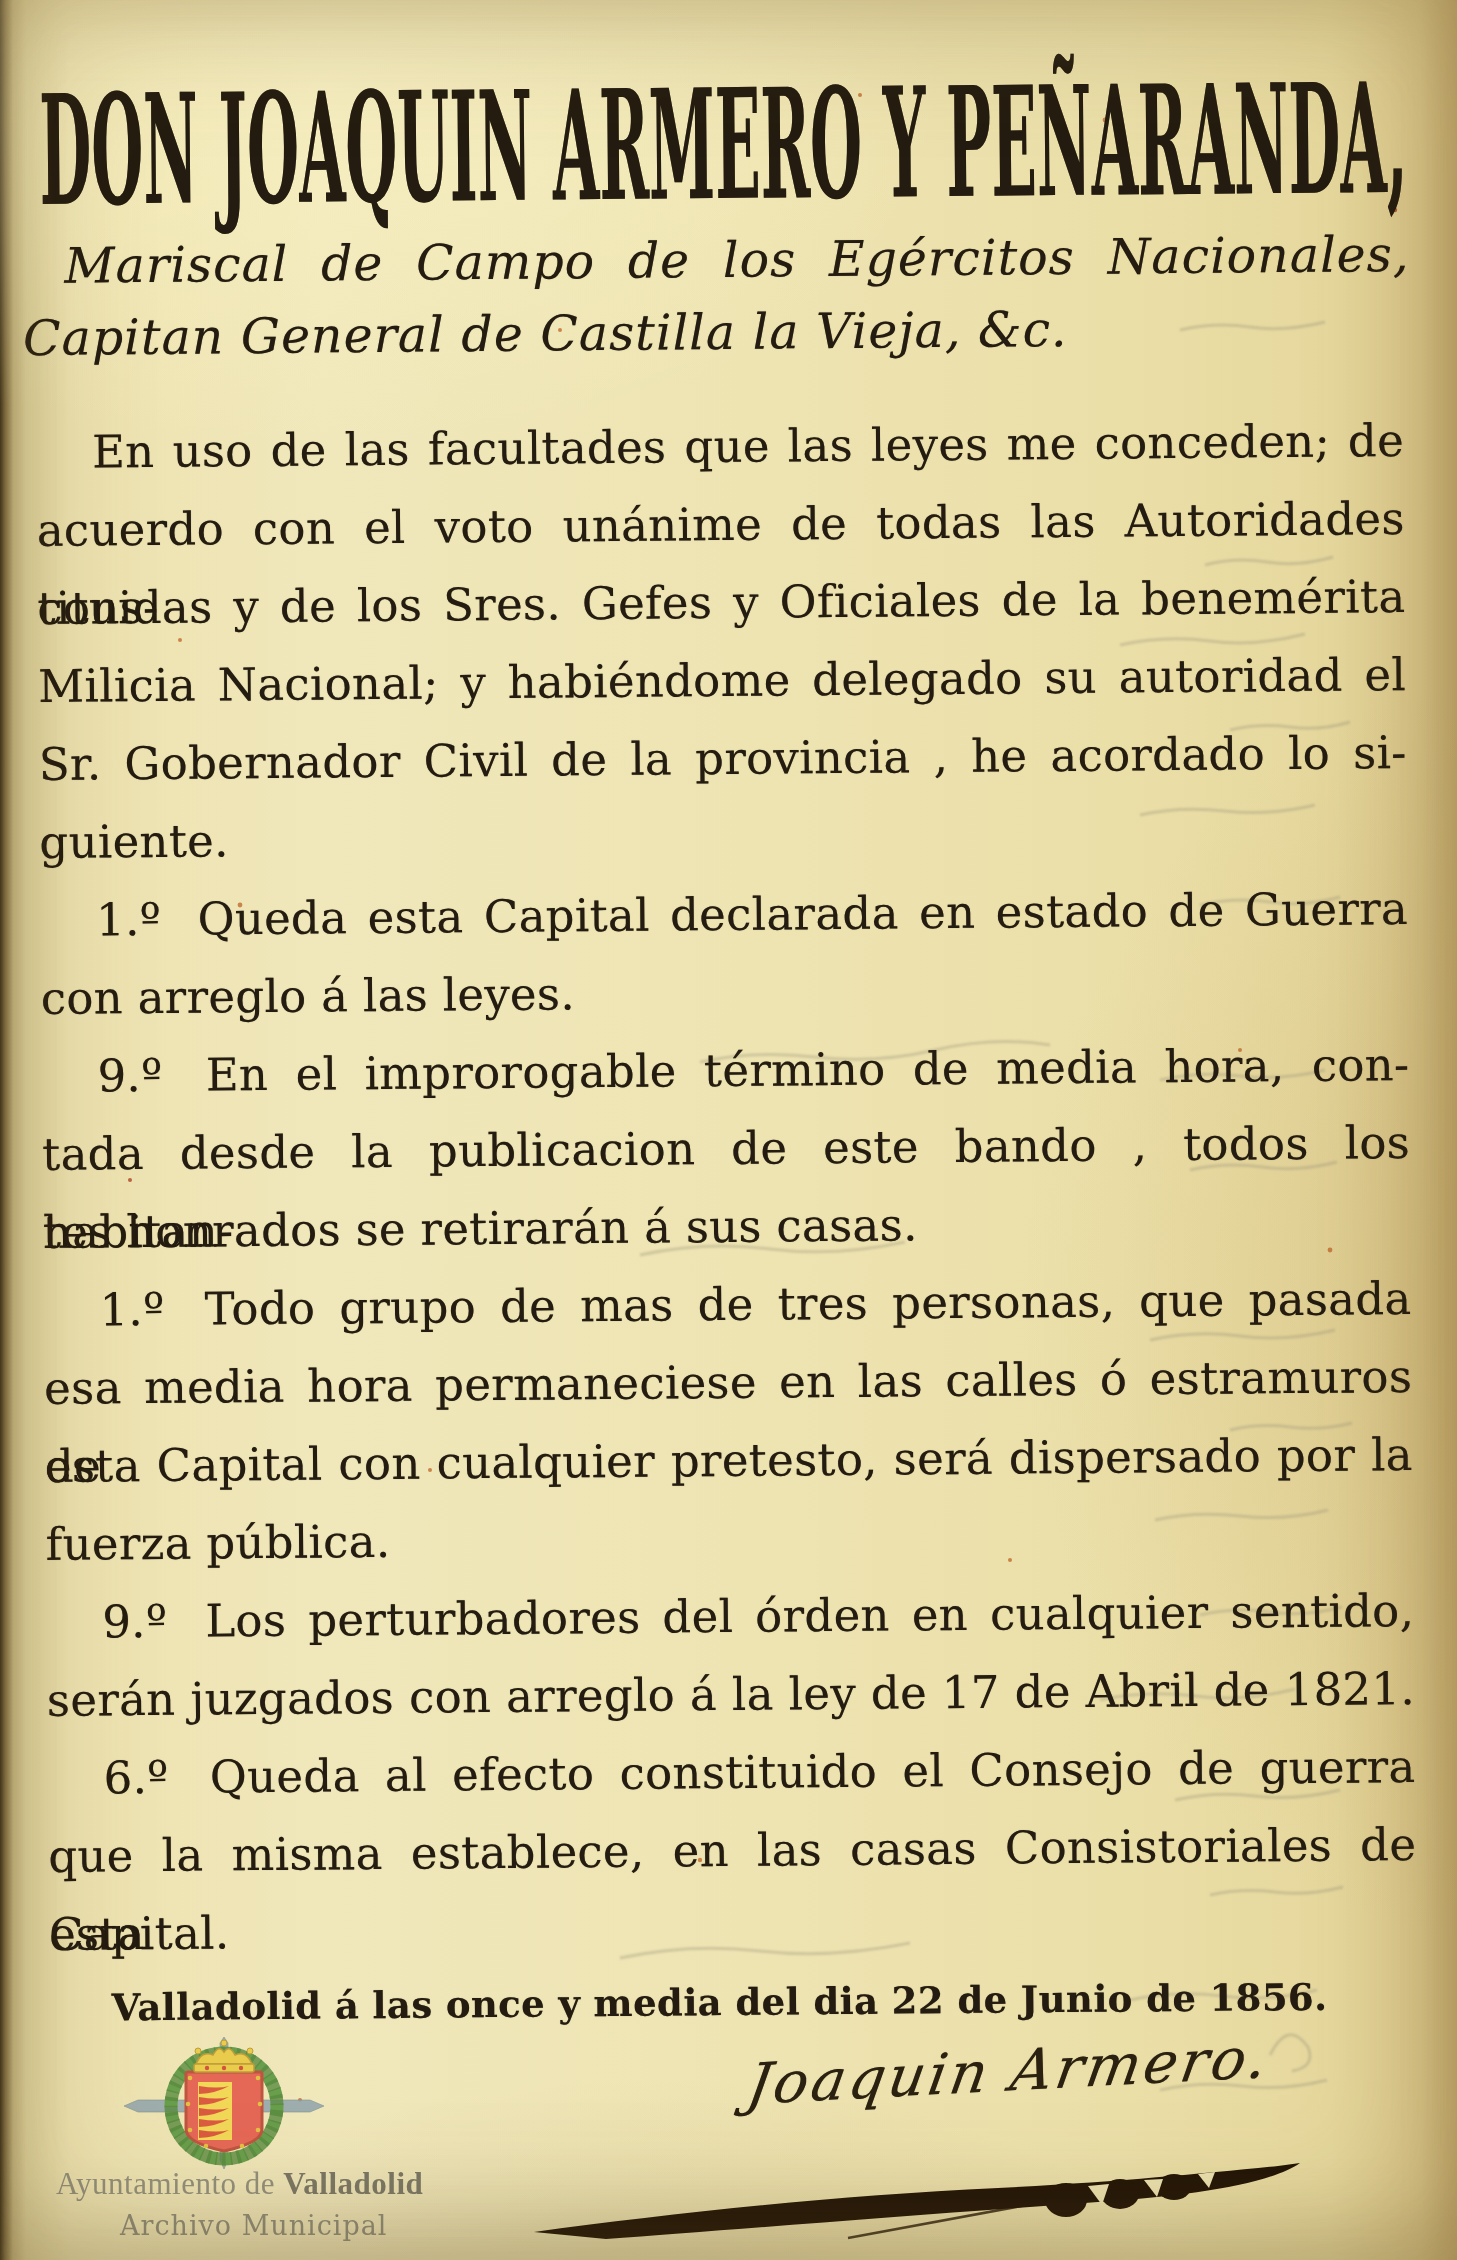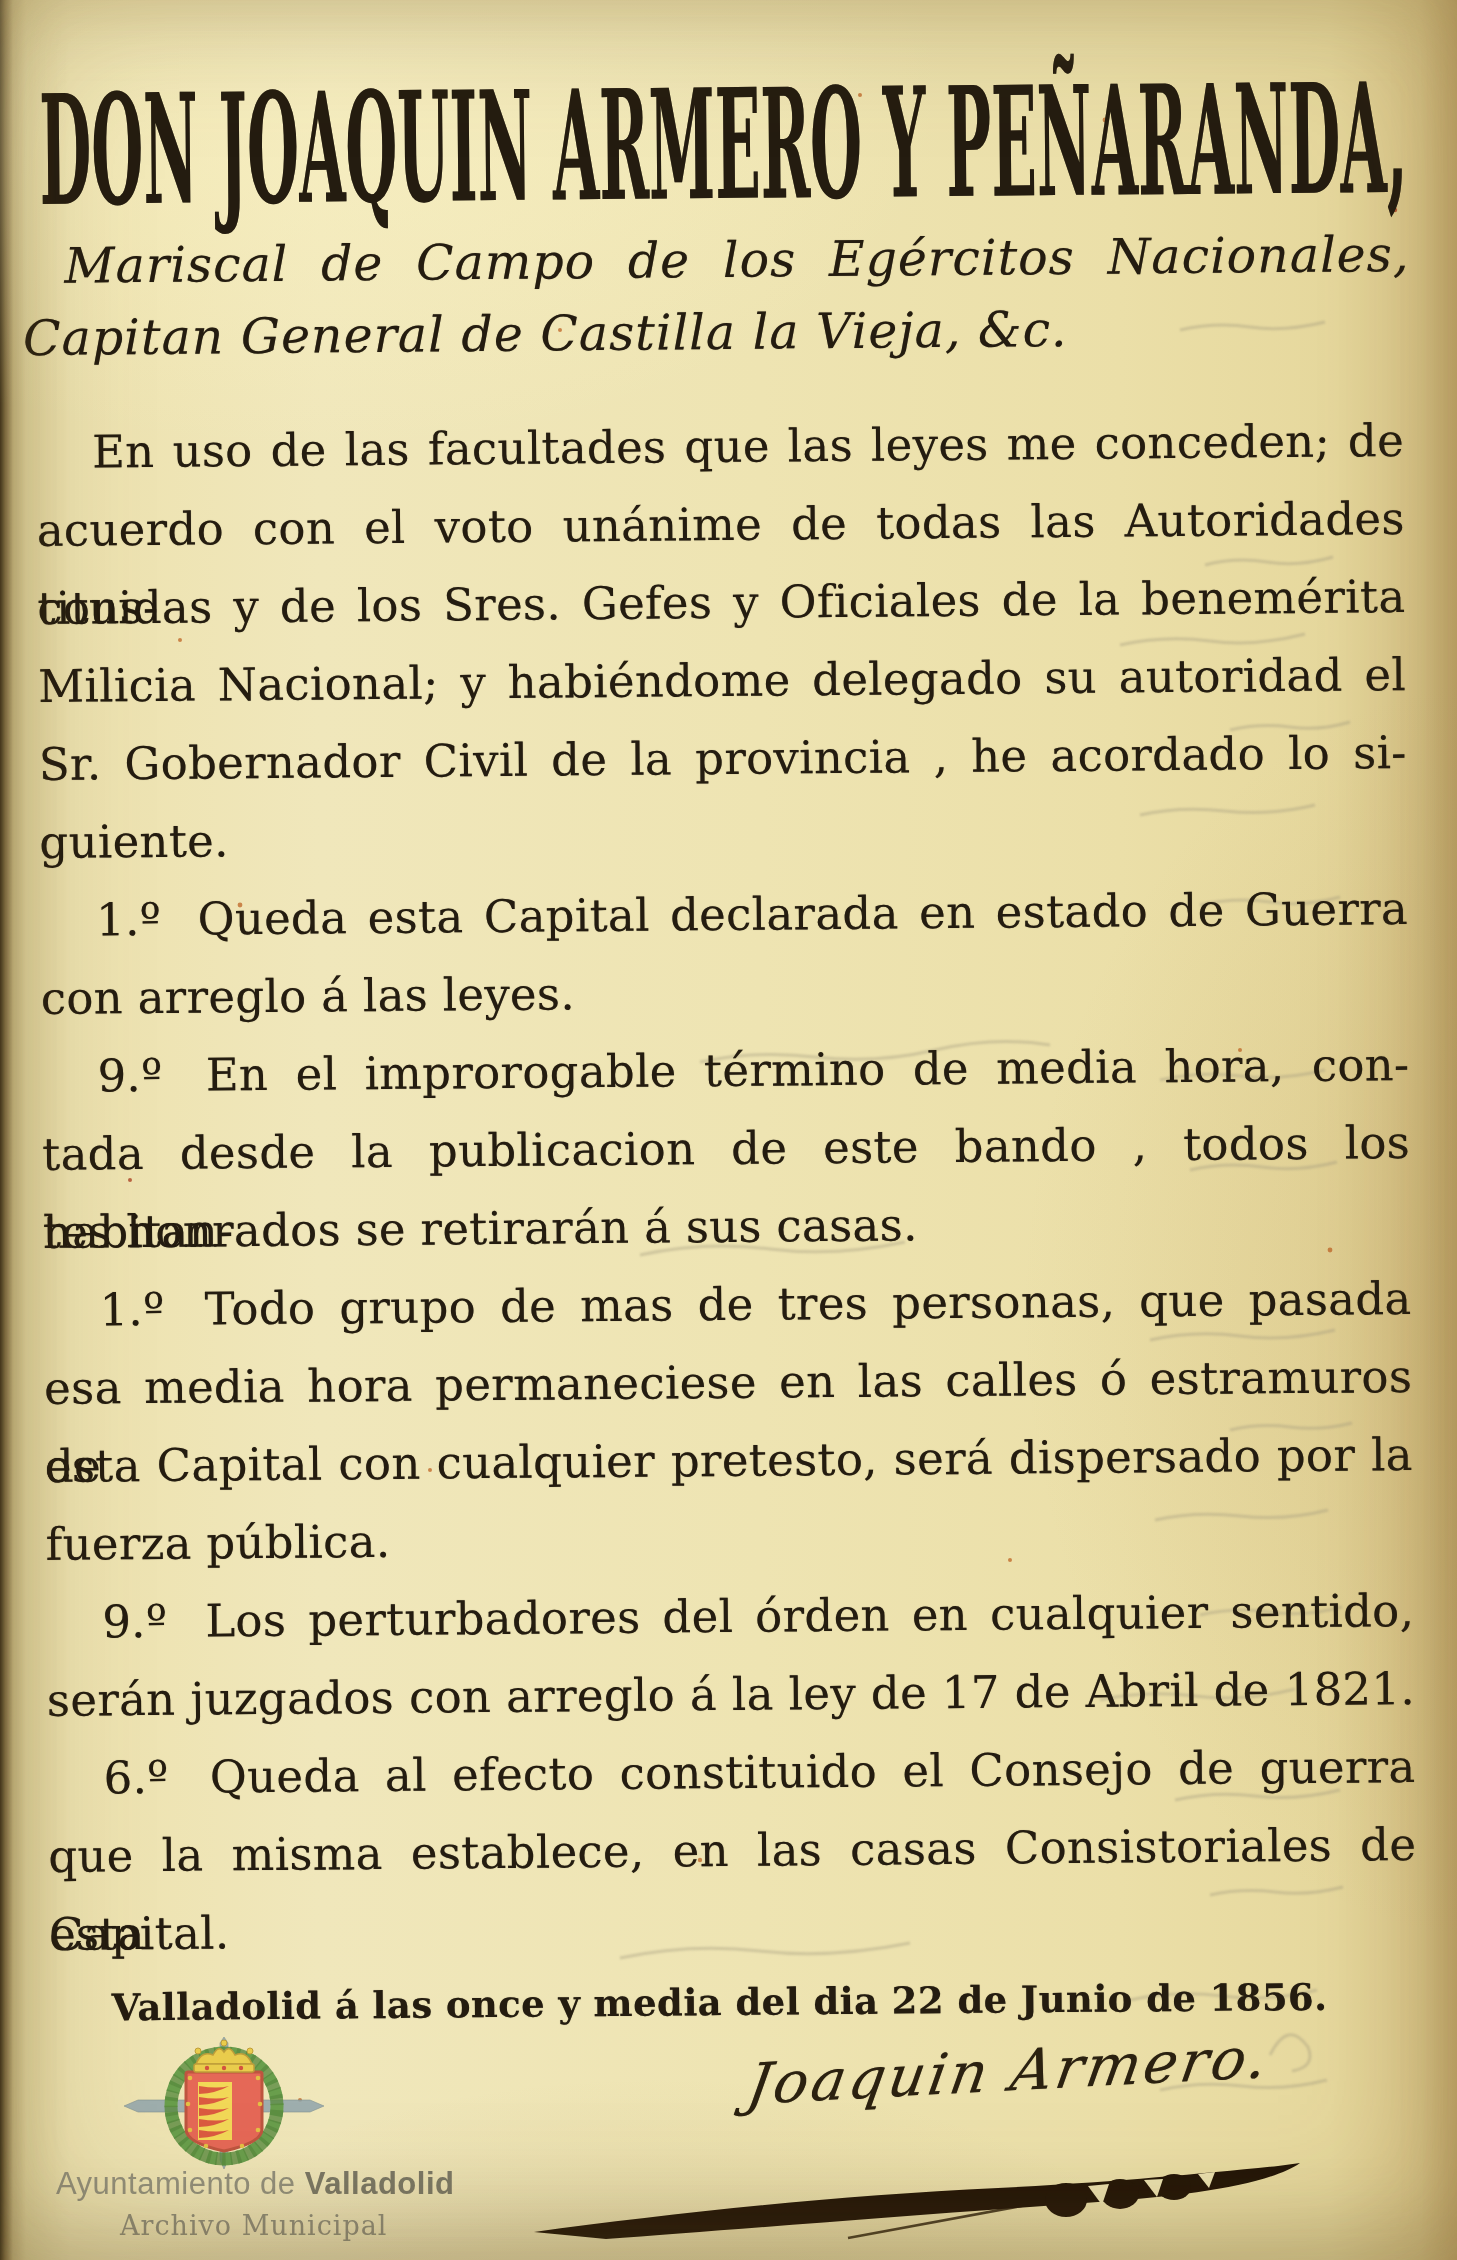--- a/index.html
+++ b/index.html
@@ -28,21 +28,21 @@
   .line{font-size:45px;line-height:78px;height:78px;text-align:justify;text-align-last:justify;letter-spacing:.3px;}
   .line.short{text-align-last:left;}
   .line.indent{padding-left:56px;}
   .ord{margin-right:16px;}
   .ord:empty{display:none;margin:0;}
 
   .dateline{position:absolute;left:104px;top:1980px;font-size:37px;font-weight:bold;letter-spacing:.4px;white-space:nowrap;}
   .signature{position:absolute;left:742px;top:2040px;font-size:57px;font-style:italic;letter-spacing:3px;
     transform:skewX(-12deg) rotate(-2.5deg);color:#2b2110;white-space:nowrap;}
 
-  .wm1{position:absolute;left:56px;top:2166px;font-family:Liberation Sans, sans-serif;
+  .wm1{position:absolute;left:56px;top:2166px;font-family:Liberation Serif, serif;
     font-size:31px;color:#93907c;letter-spacing:.5px;text-shadow:none;white-space:nowrap;}
   .wm1 b{color:#7b7865;}
   .wm2{position:absolute;left:120px;top:2210px;font-size:27px;color:#908d79;letter-spacing:1px;text-shadow:none;white-space:nowrap;text-align:center;}
 
   svg.crest{position:absolute;left:118px;top:2034px;opacity:.88;}
   svg.rubric{position:absolute;left:498px;top:2142px;}
   svg.ghost{position:absolute;left:0;top:0;pointer-events:none;}
 </style>
 </head>
 <body>

